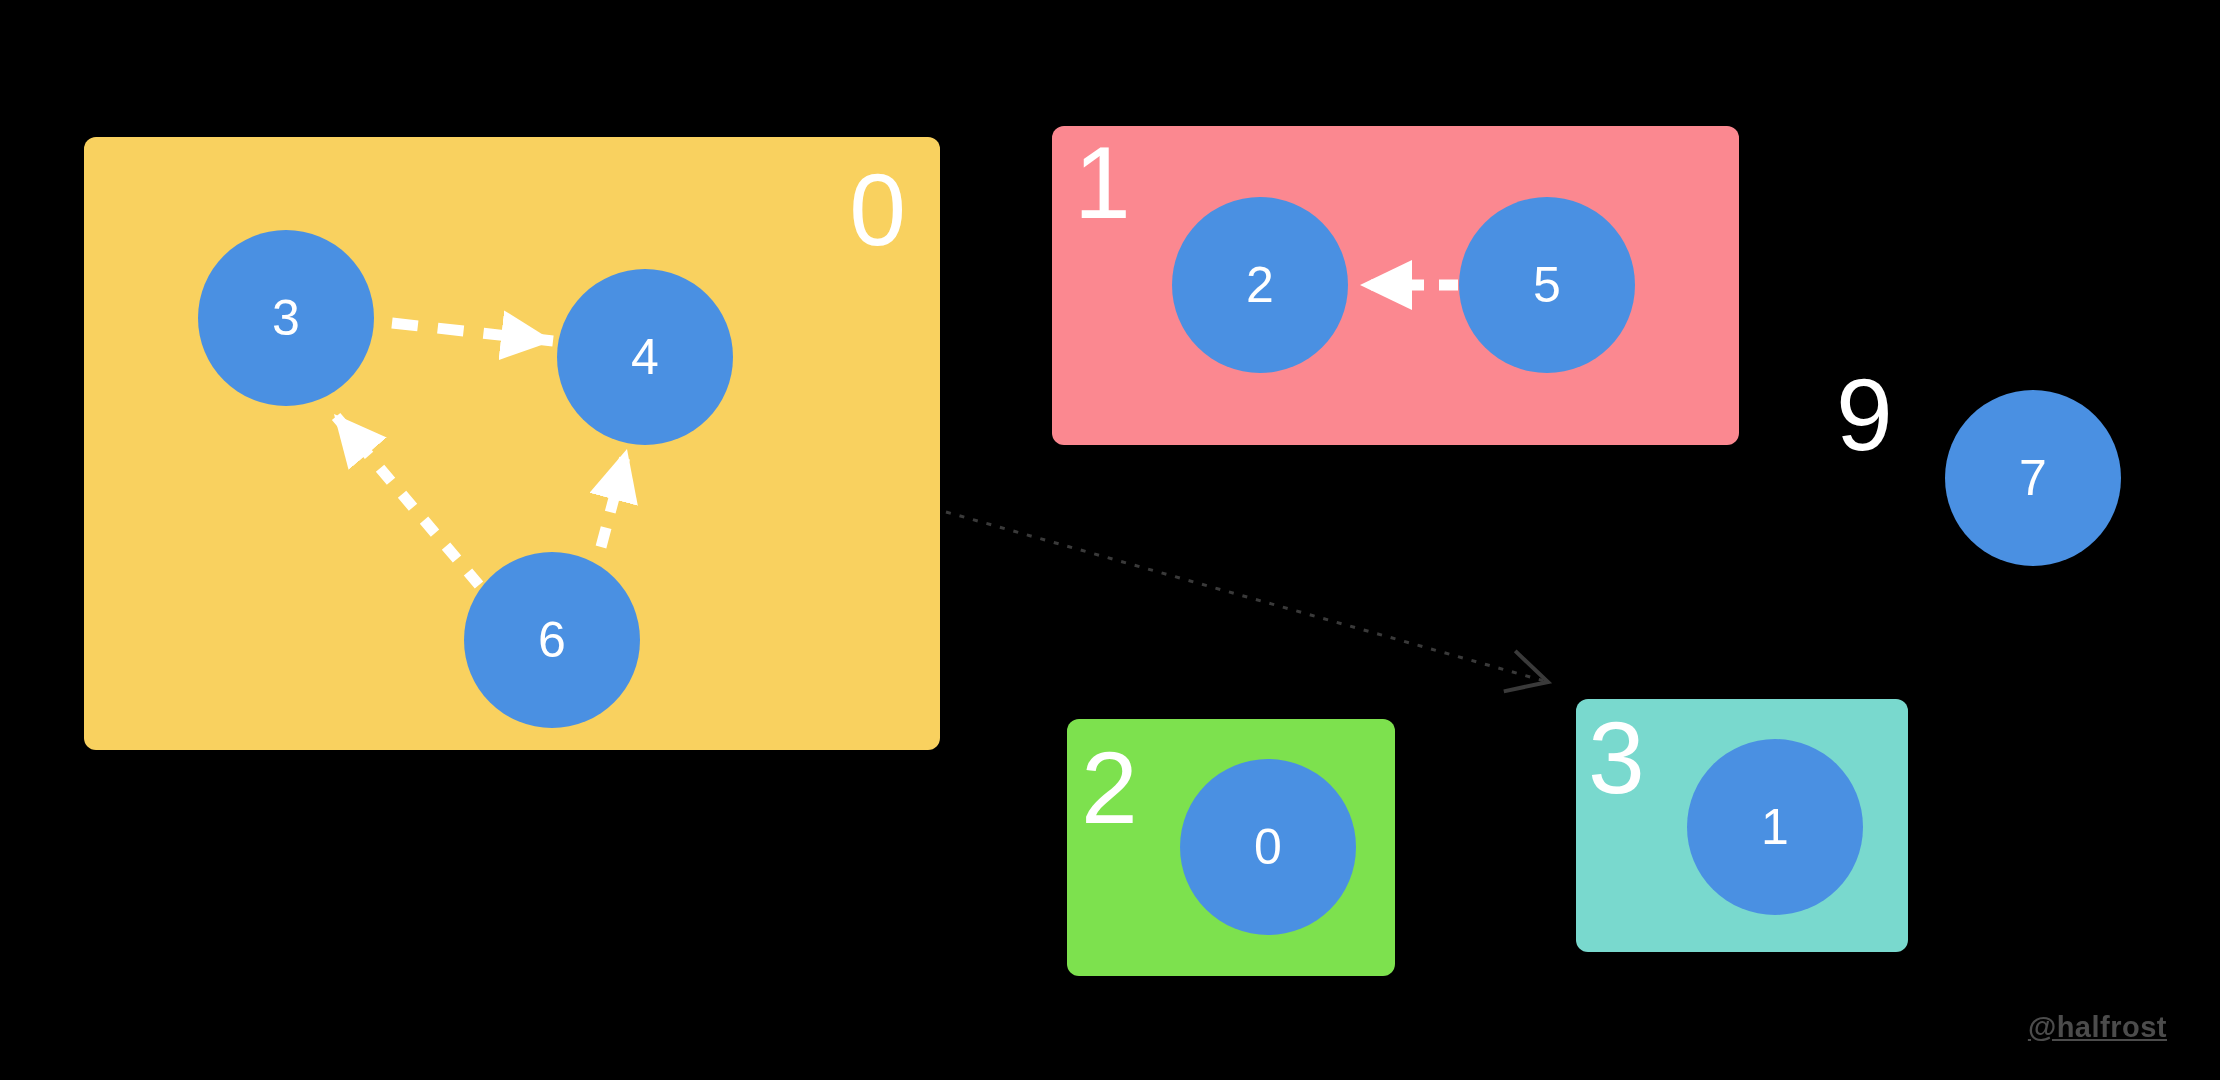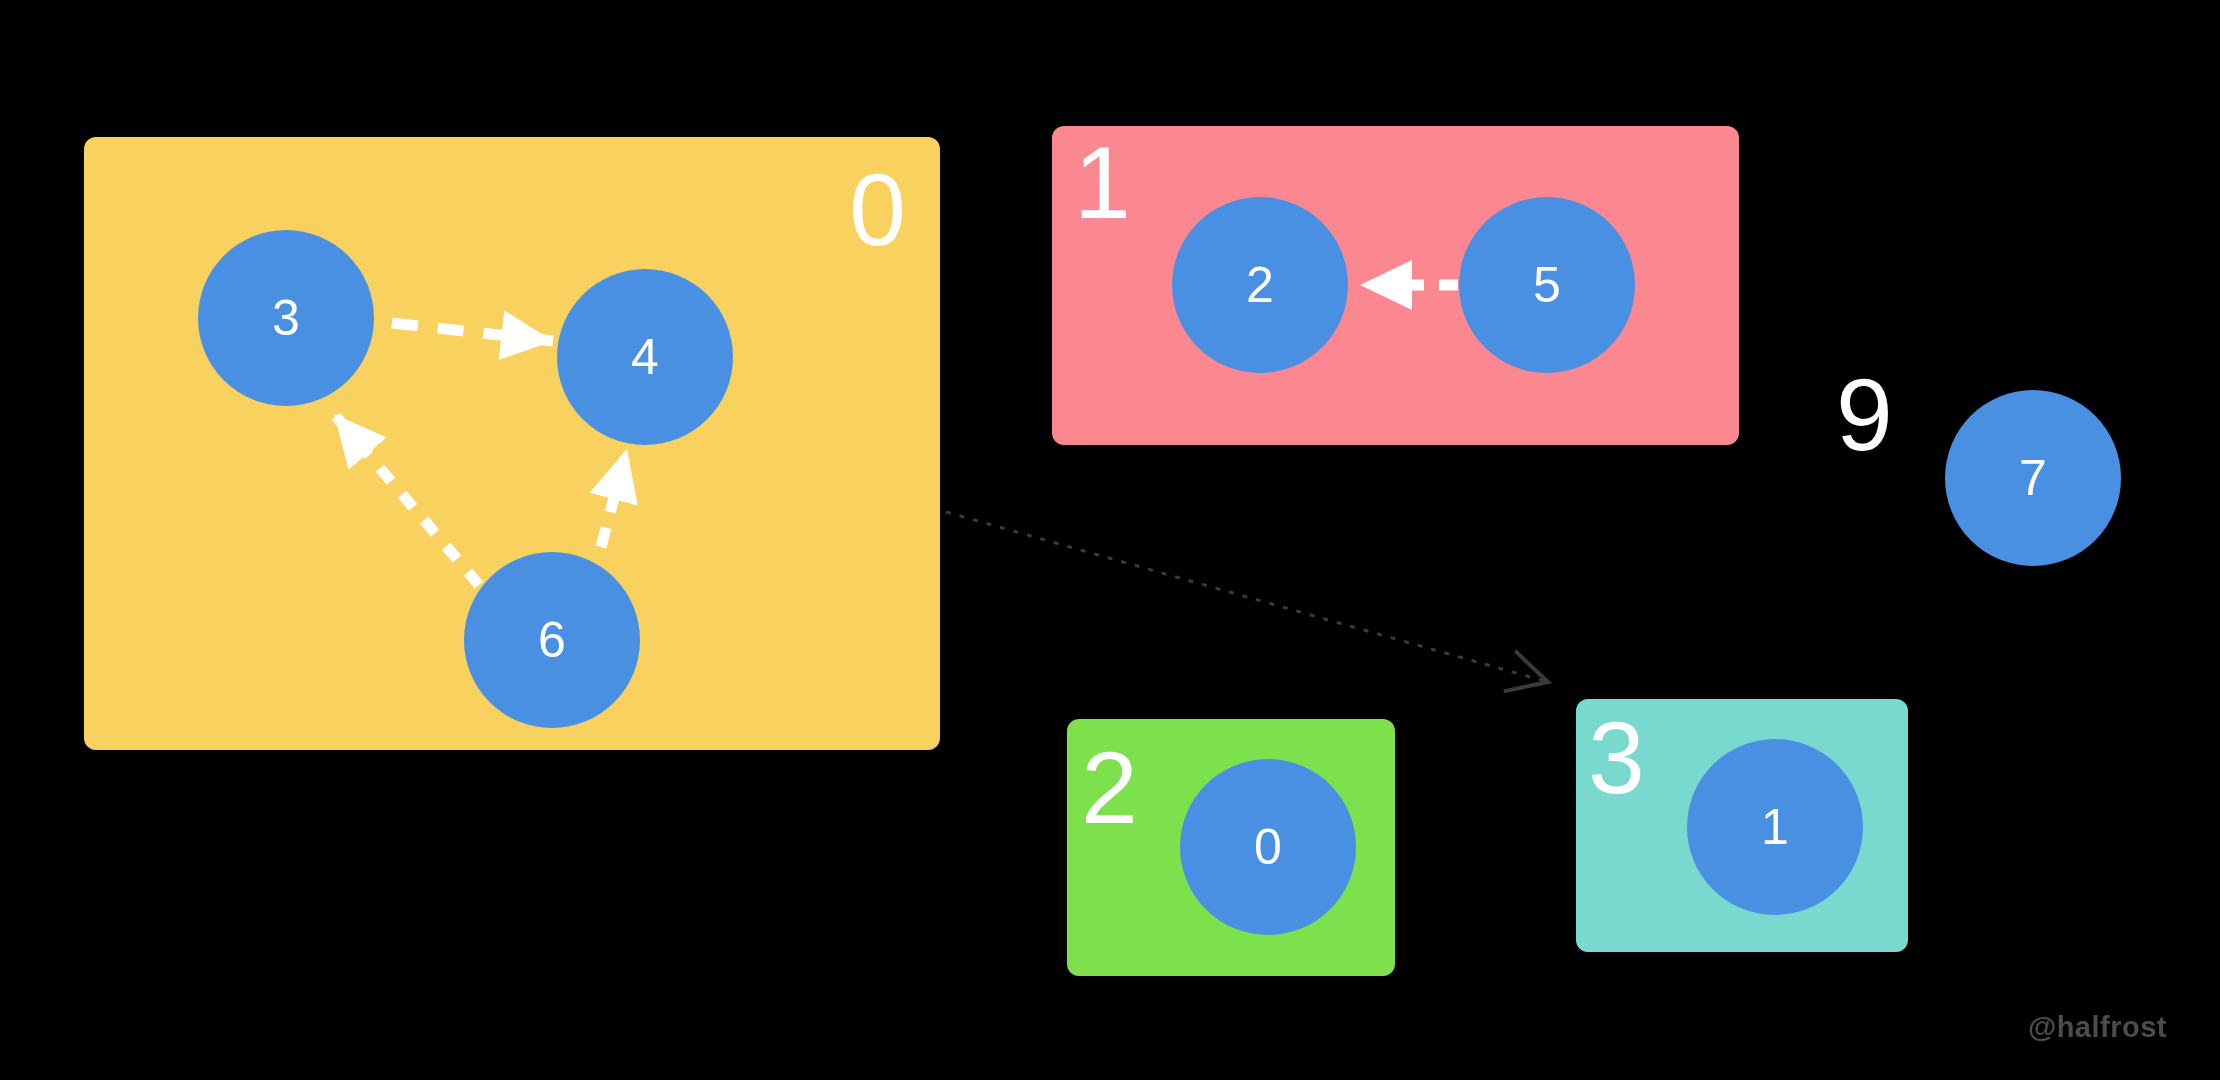--- a/index.html
+++ b/index.html
@@ -78,20 +78,21 @@
   }
   .watermark {
     position: absolute;
     right: 53px;
     bottom: 36px;
     color: #4C4C4C;
     font-size: 29px;
     font-weight: 700;
     letter-spacing: 0.5px;
     user-select: none;
+    text-decoration: underline;
   }
 </style>
 </head>
 <body>
 
 <div class="canvas">
 
   <div class="group g0">
     <div class="group-label">0</div>
     <div class="node n3">3</div>

